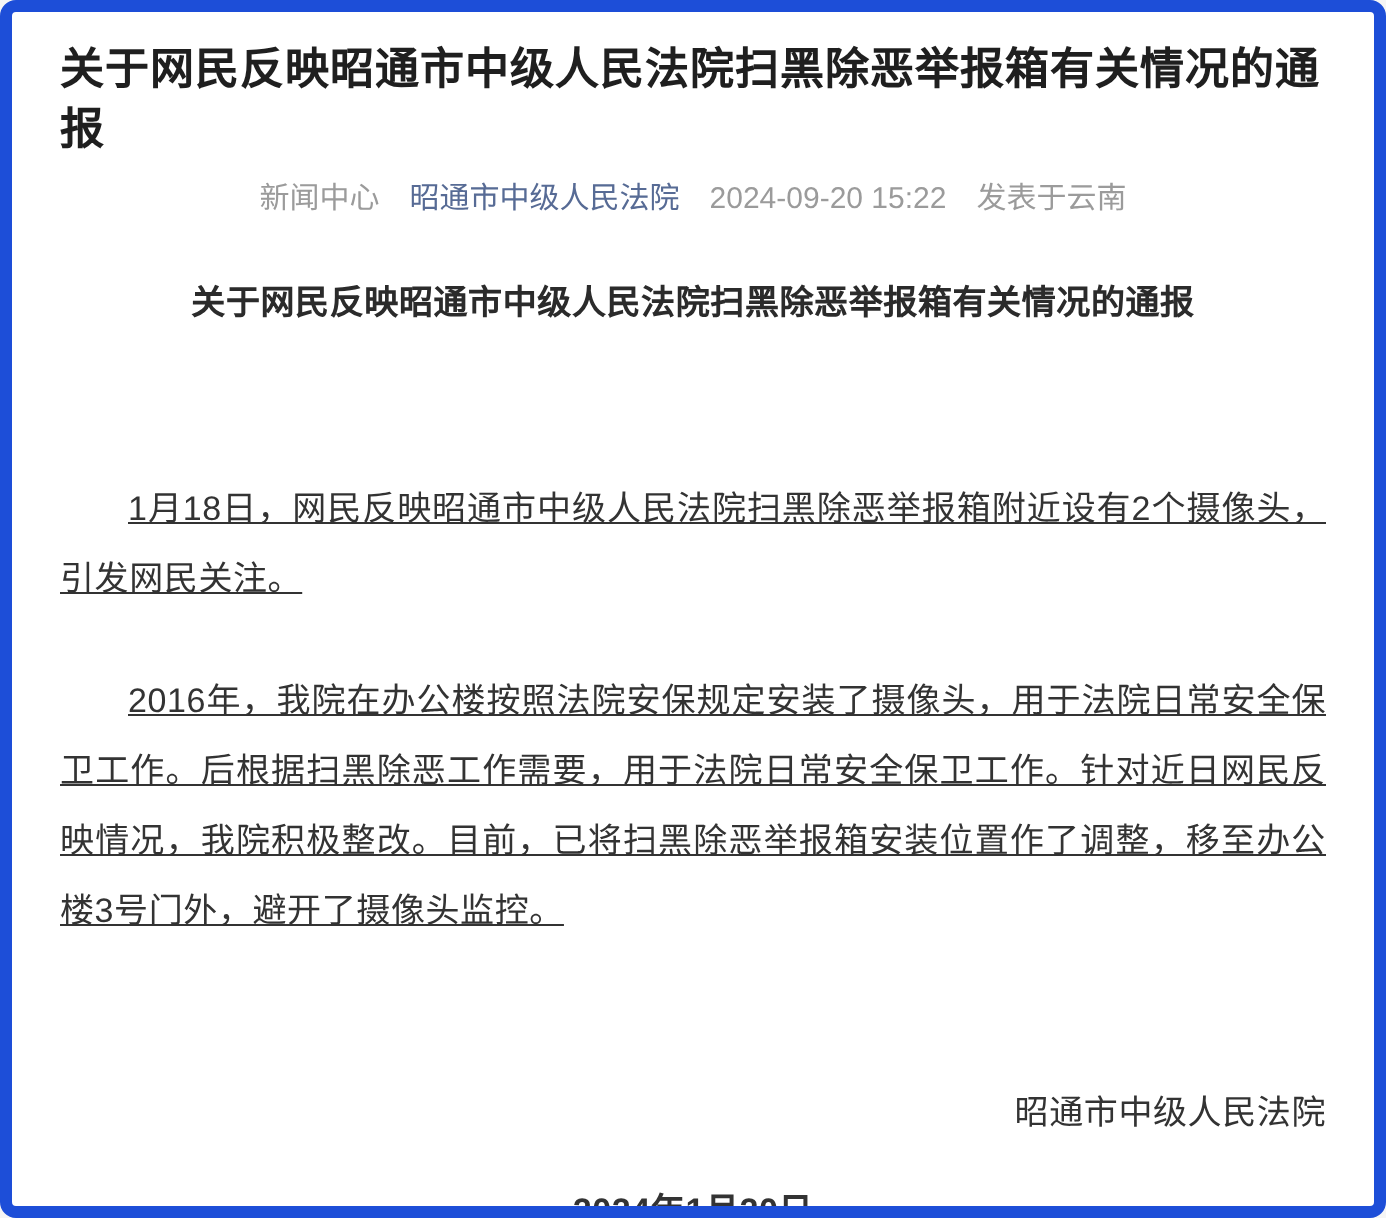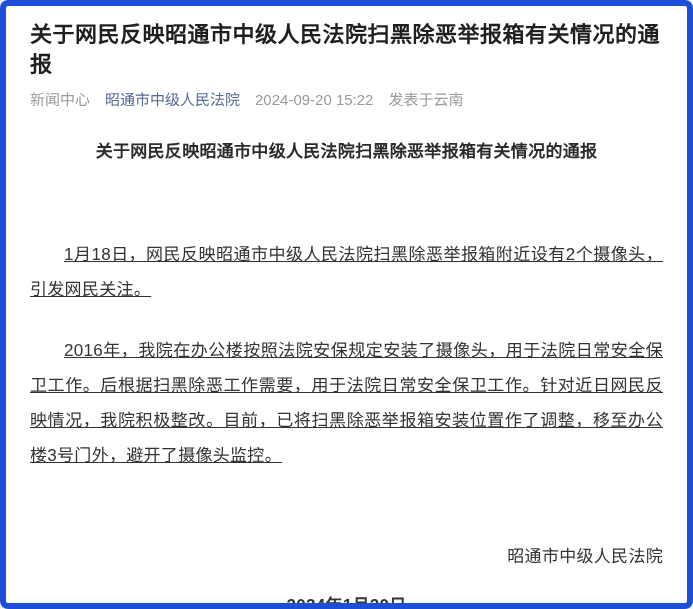--- a/index.html
+++ b/index.html
@@ -29,20 +29,21 @@
   }
   .meta-row {
     margin-top: 10px;
     display: flex;
     align-items: center;
     gap: 15px;
     font-size: 15px;
     line-height: 20px;
     color: #9b9b9b;
     white-space: nowrap;
+    justify-content: center;
   }
   .meta-link {
     color: #576b95;
     text-decoration: none;
     cursor: pointer;
   }
   .article {
     margin-top: 30px;
     color: #333333;
     font-size: 17px;

